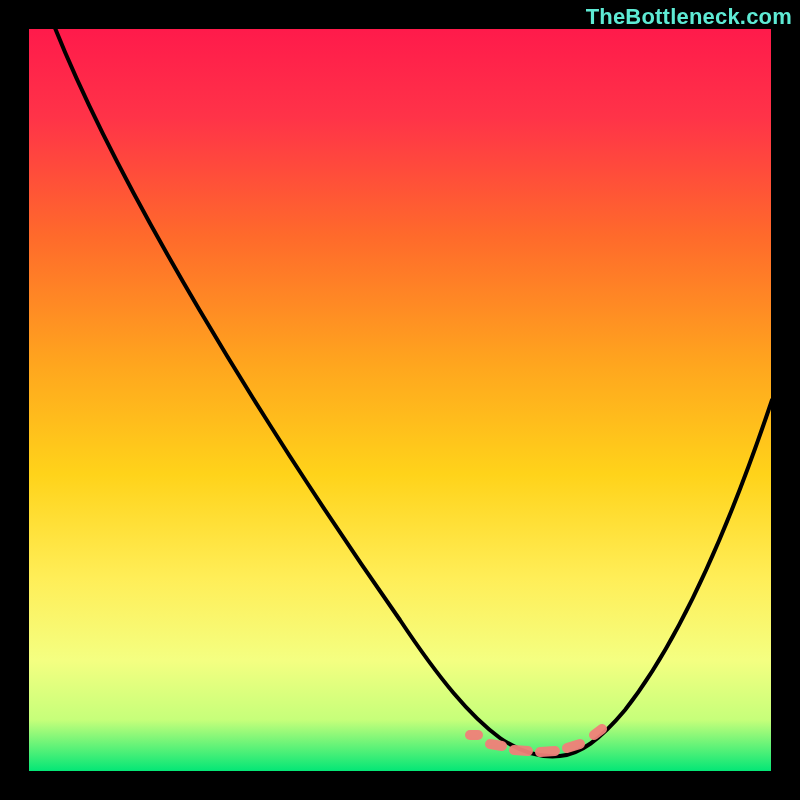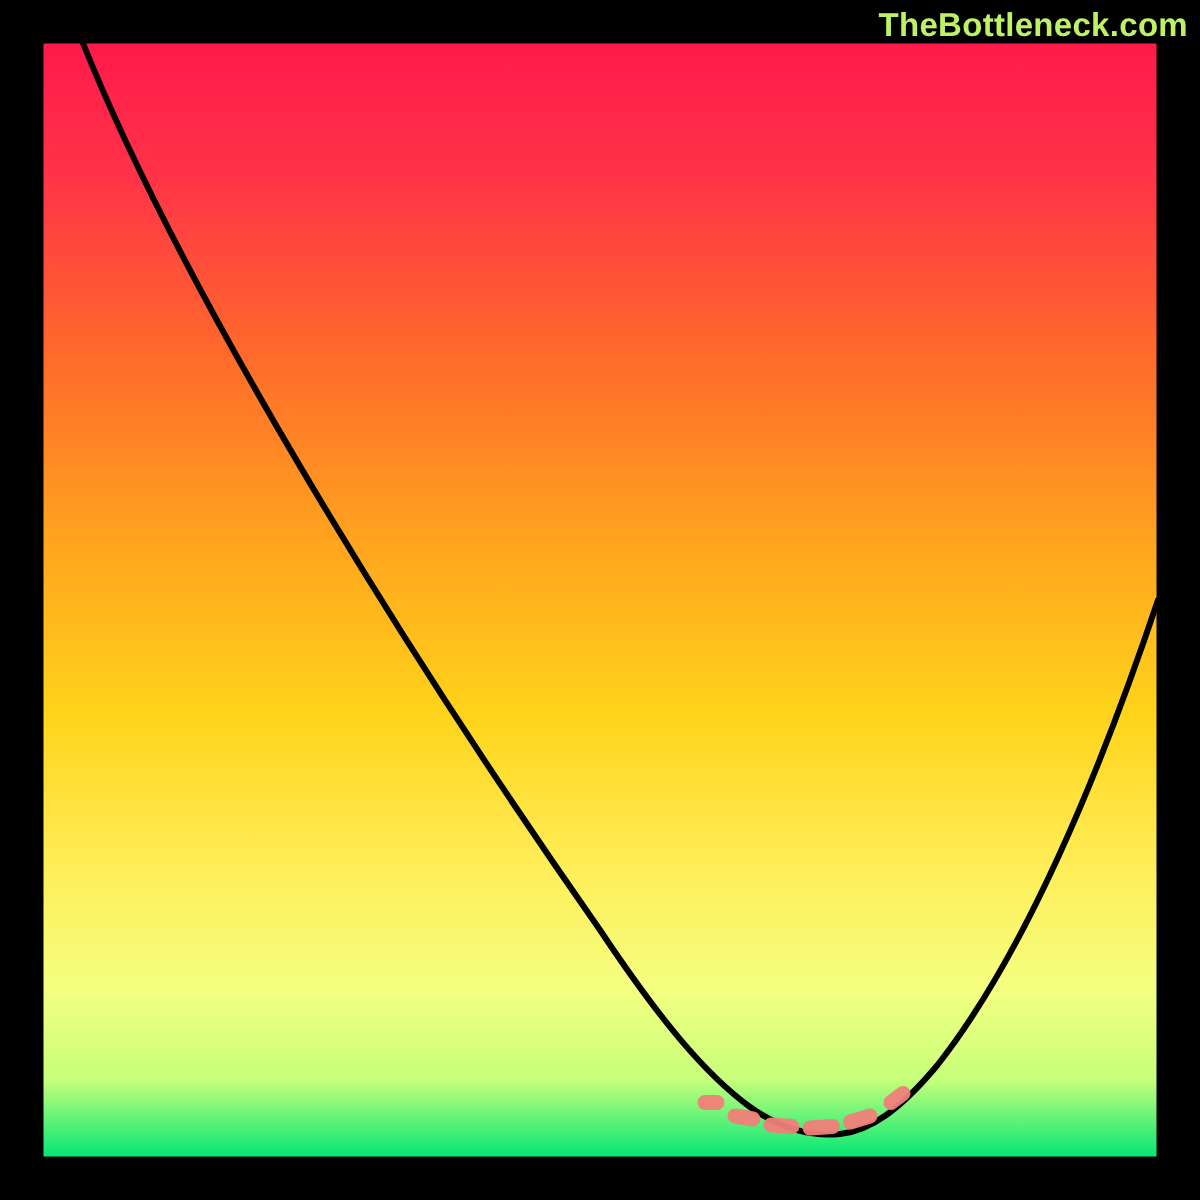--- a/index.html
+++ b/index.html
@@ -15,21 +15,21 @@
     width: 800px;
     height: 800px;
   }
   .watermark {
     position: absolute;
     top: 4px;
     right: 8px;
     font-family: Arial, Helvetica, sans-serif;
     font-size: 22px;
     font-weight: bold;
-    color: #bef264;
+    color: #5eead4;
     letter-spacing: 0.2px;
     z-index: 5;
     user-select: none;
   }
   svg {
     display: block;
   }
 </style>
 </head>
 <body>

